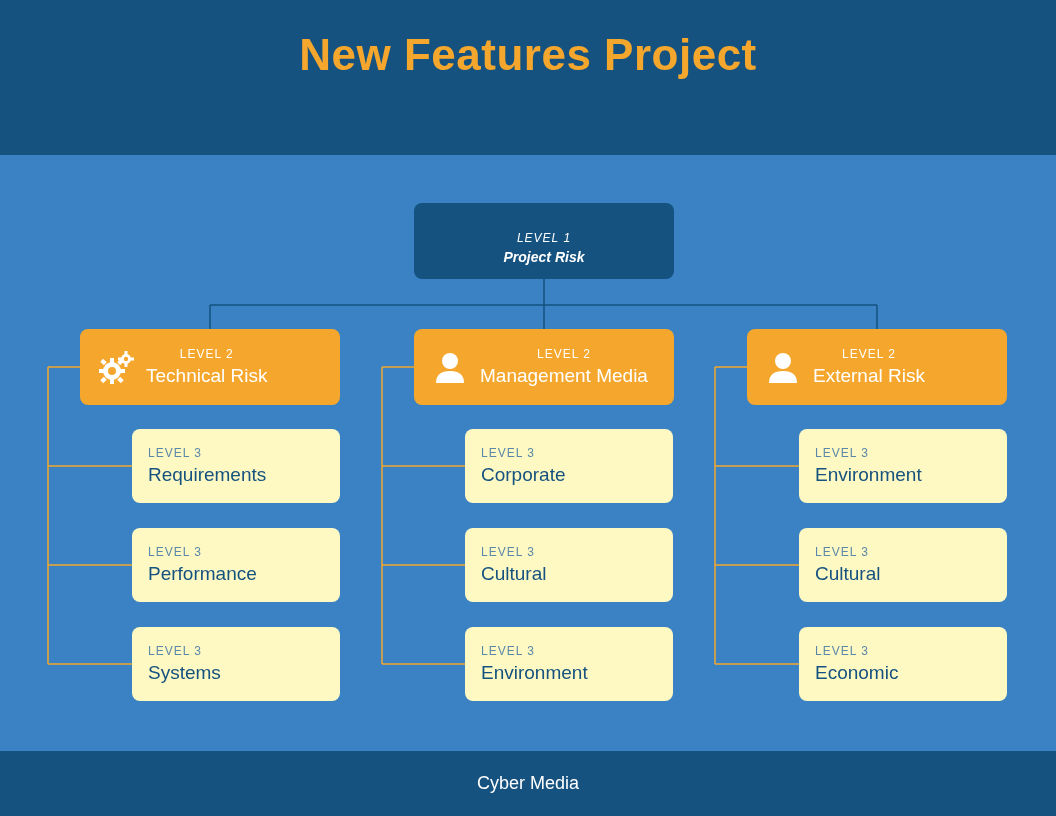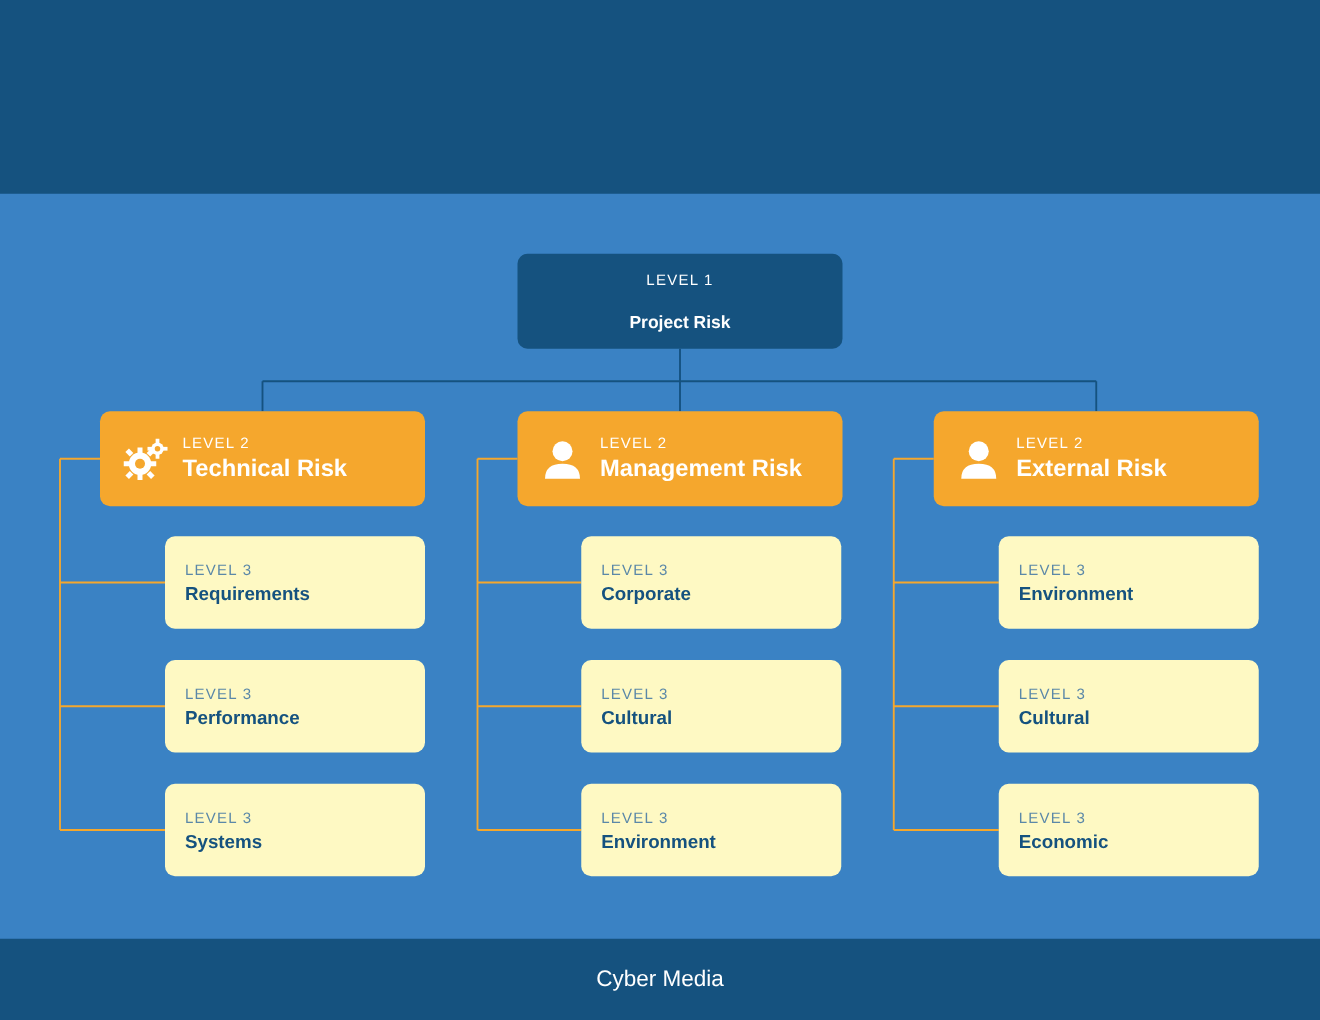--- a/index.html
+++ b/index.html
@@ -49,57 +49,58 @@
     position: absolute;
     border-radius: 8px;
     display: flex;
     align-items: center;
     padding: 14px 16px;
   }
   .root {
     background: #15527f;
     color: #ffffff;
     flex-direction: column;
-    justify-content: space-between;
+    justify-content: flex-end;
     width: 260px;
     height: 76px;
     left: 414px;
     top: 48px;
+    font-style: italic;
   }
   .root .lvl { font-size: 12px; letter-spacing: 1px; font-weight: 400; margin-bottom: 4px; }
   .root .title { font-size: 14px; font-weight: 700; }
 
   .cat {
     background: #f5a72d;
     color: #ffffff;
     width: 260px;
     height: 76px;
   }
   .cat .iconwrap {
     width: 40px;
     height: 40px;
     margin-right: 10px;
     display: flex;
     align-items: center;
     justify-content: center;
   }
-  .cat .txt .lvl { font-size: 12px; letter-spacing: 1px; font-weight: 400; margin-bottom: 4px; }
-  .cat .txt .title { font-size: 19px; font-weight: 700; }
+  .cat .txt .lvl { font-size: 12px; letter-spacing: 1px; font-weight: 400; margin-bottom: 4px; text-align: center; }
+  .cat .txt .title { font-size: 19px; font-weight: 400; }
 
   .item {
     background: #fef9c3;
     color: #15527f;
     width: 208px;
     height: 74px;
     flex-direction: column;
     align-items: flex-start;
     justify-content: center;
   }
   .item .lvl { font-size: 12px; letter-spacing: 1px; font-weight: 400; color: #5b88a8; margin-bottom: 4px; }
-  .item .title { font-size: 15px; font-weight: 700; }
+  .item .title { font-size: 19px; font-weight: 400; }
 
   
   .cat1 { left: 80px;  top: 174px; }
   .cat2 { left: 414px; top: 174px; }
   .cat3 { left: 747px; top: 174px; }
 
   .i1a { left: 132px; top: 274px; }
   .i1b { left: 132px; top: 373px; }
   .i1c { left: 132px; top: 472px; }
 
@@ -116,20 +117,21 @@
     top: 0; left: 0;
     width: 100%;
     height: 100%;
     pointer-events: none;
   }
 </style>
 </head>
 <body>
 
 <div class="header">
+  <div class="header-title">New Features Project</div>
 </div>
 
 <div class="canvas">
 
   <svg class="connectors">
 
     <line x1="544" y1="124" x2="544" y2="150" stroke="#15527f" stroke-width="1.5"></line>
 
     <line x1="210" y1="150" x2="877" y2="150" stroke="#15527f" stroke-width="1.5"></line>
 
@@ -194,21 +196,21 @@
     <span class="iconwrap">
       <svg viewBox="0 0 40 40" width="40" height="40">
         <g fill="#ffffff">
           <circle cx="20" cy="14" r="8"></circle>
           <path d="M6 36 Q6 24 20 24 Q34 24 34 36 Z"></path>
         </g>
       </svg>
     </span>
     <div class="txt">
       <div class="lvl">LEVEL 2</div>
-      <div class="title">Management Risk</div>
+      <div class="title">Management Media</div>
     </div>
   </div>
 
   <div class="node cat cat3">
     <span class="iconwrap">
       <svg viewBox="0 0 40 40" width="40" height="40">
         <g fill="#ffffff">
           <circle cx="20" cy="14" r="8"></circle>
           <path d="M6 36 Q6 24 20 24 Q34 24 34 36 Z"></path>
         </g>

